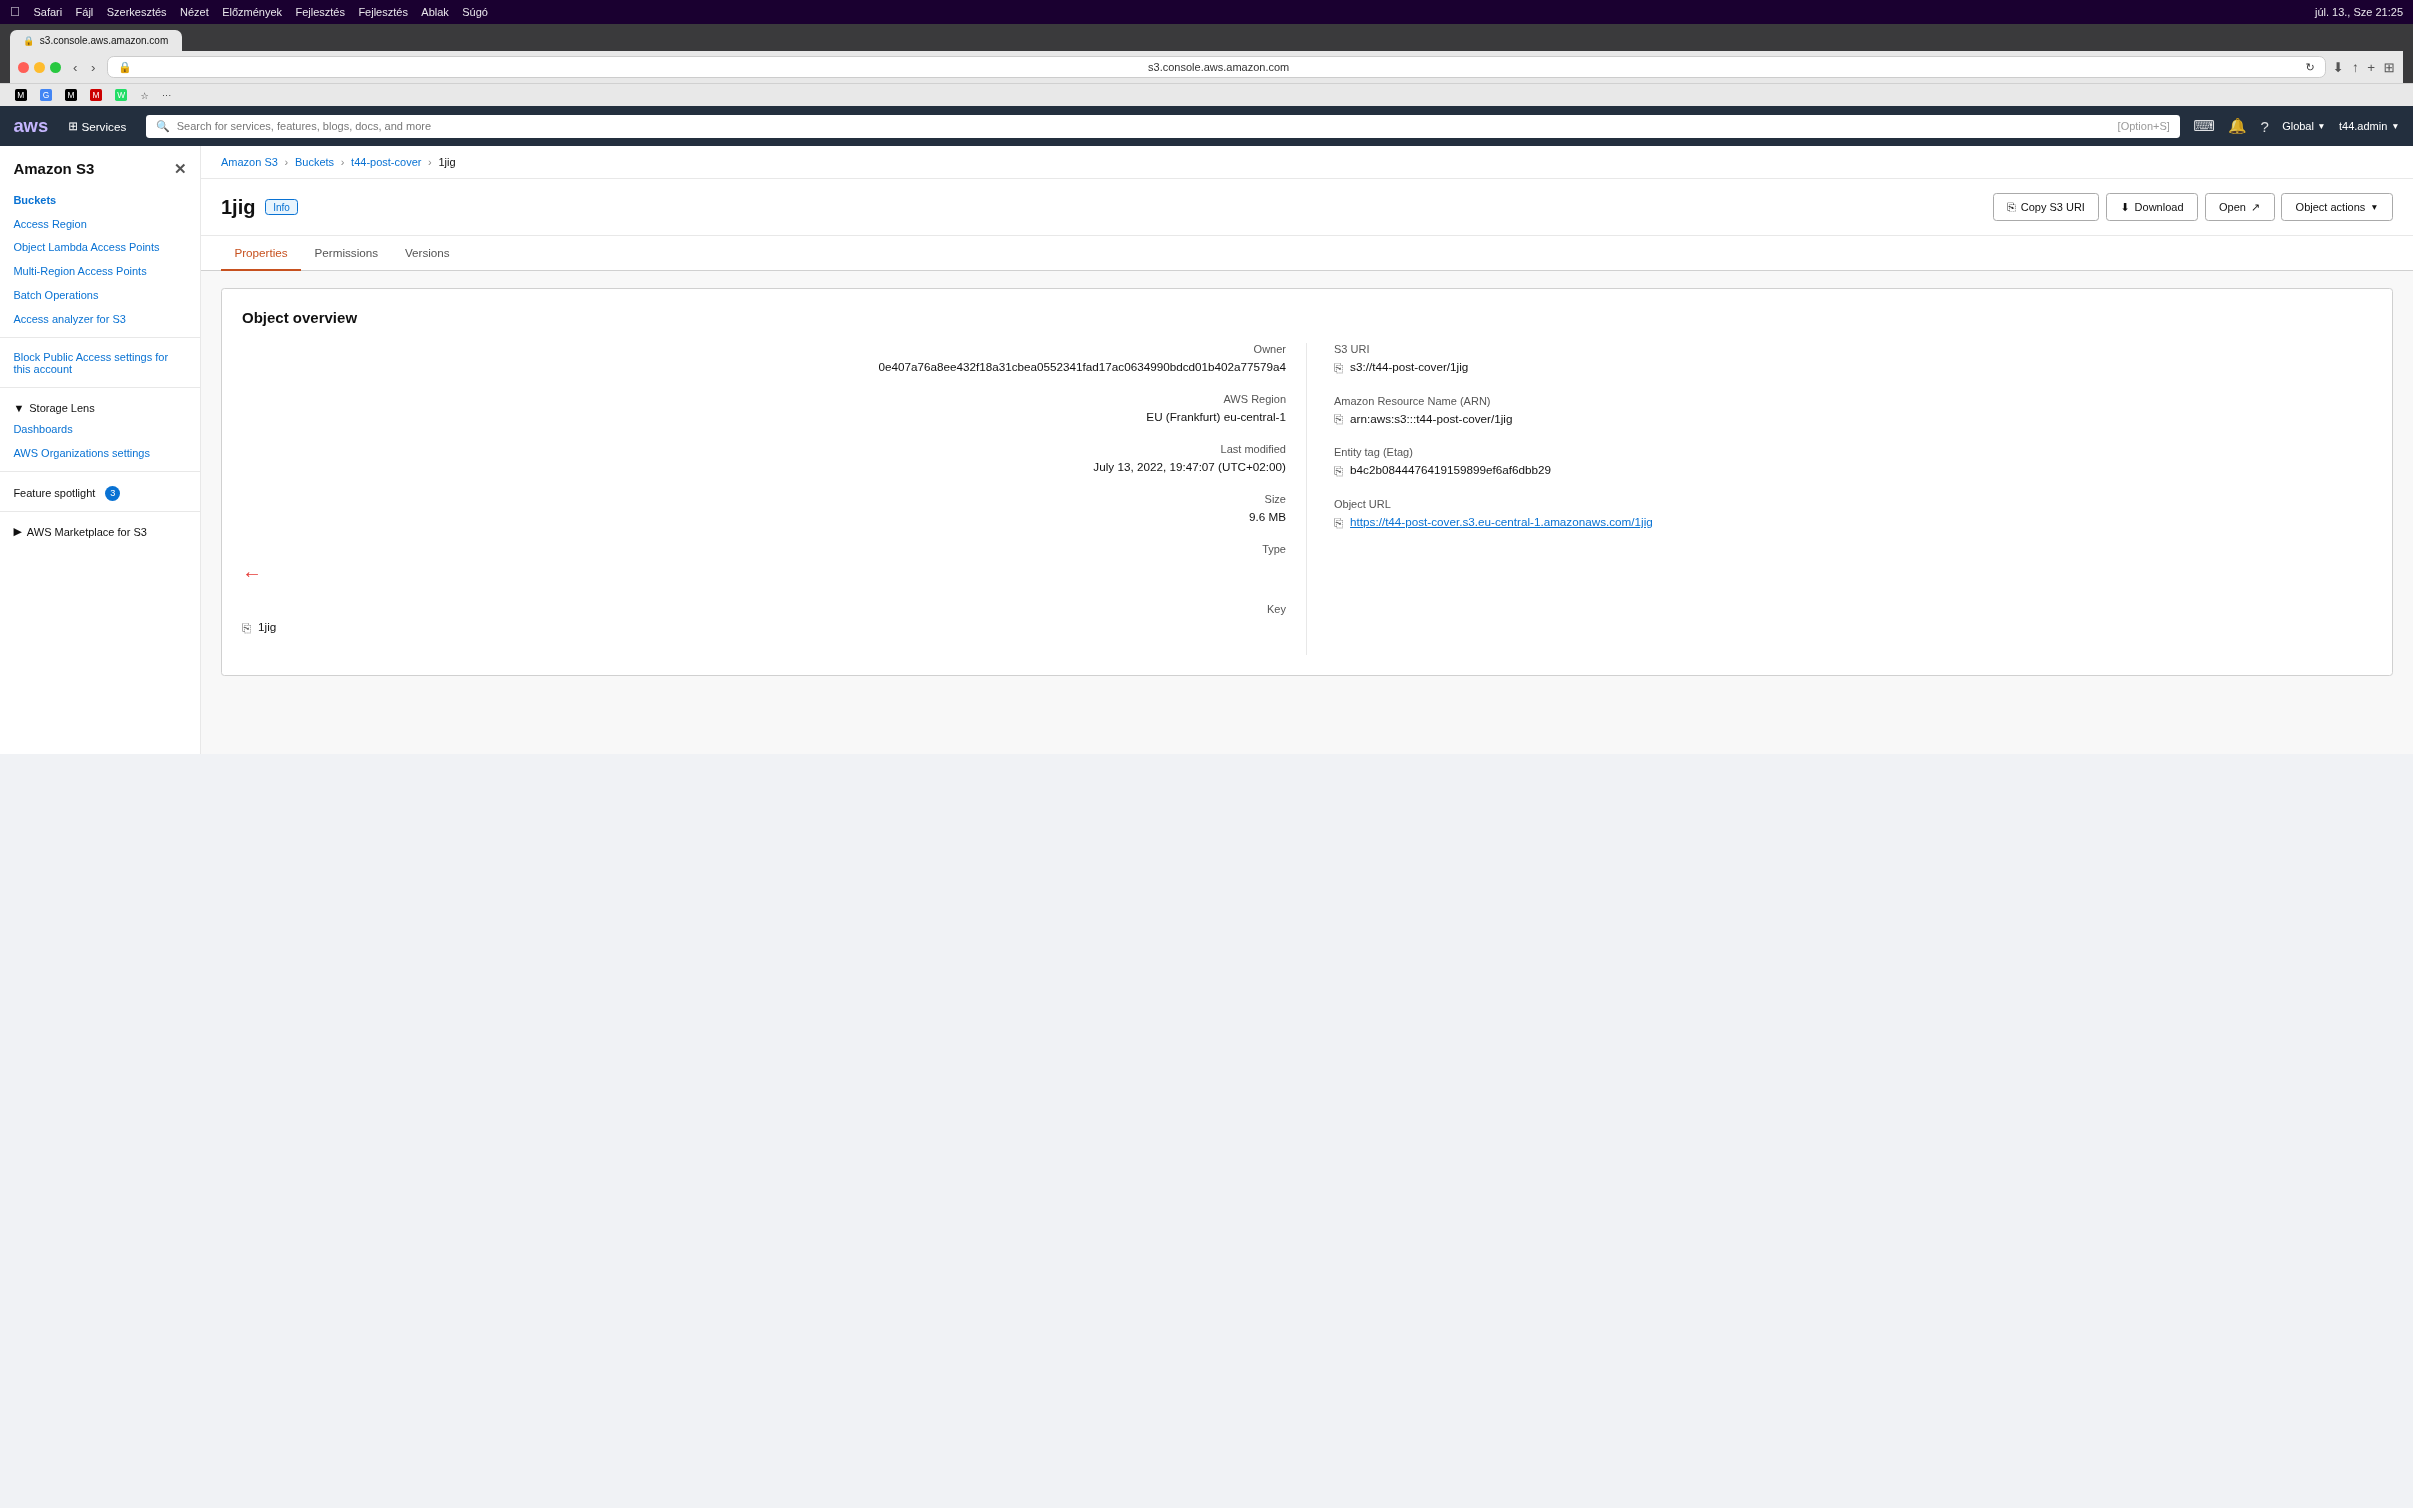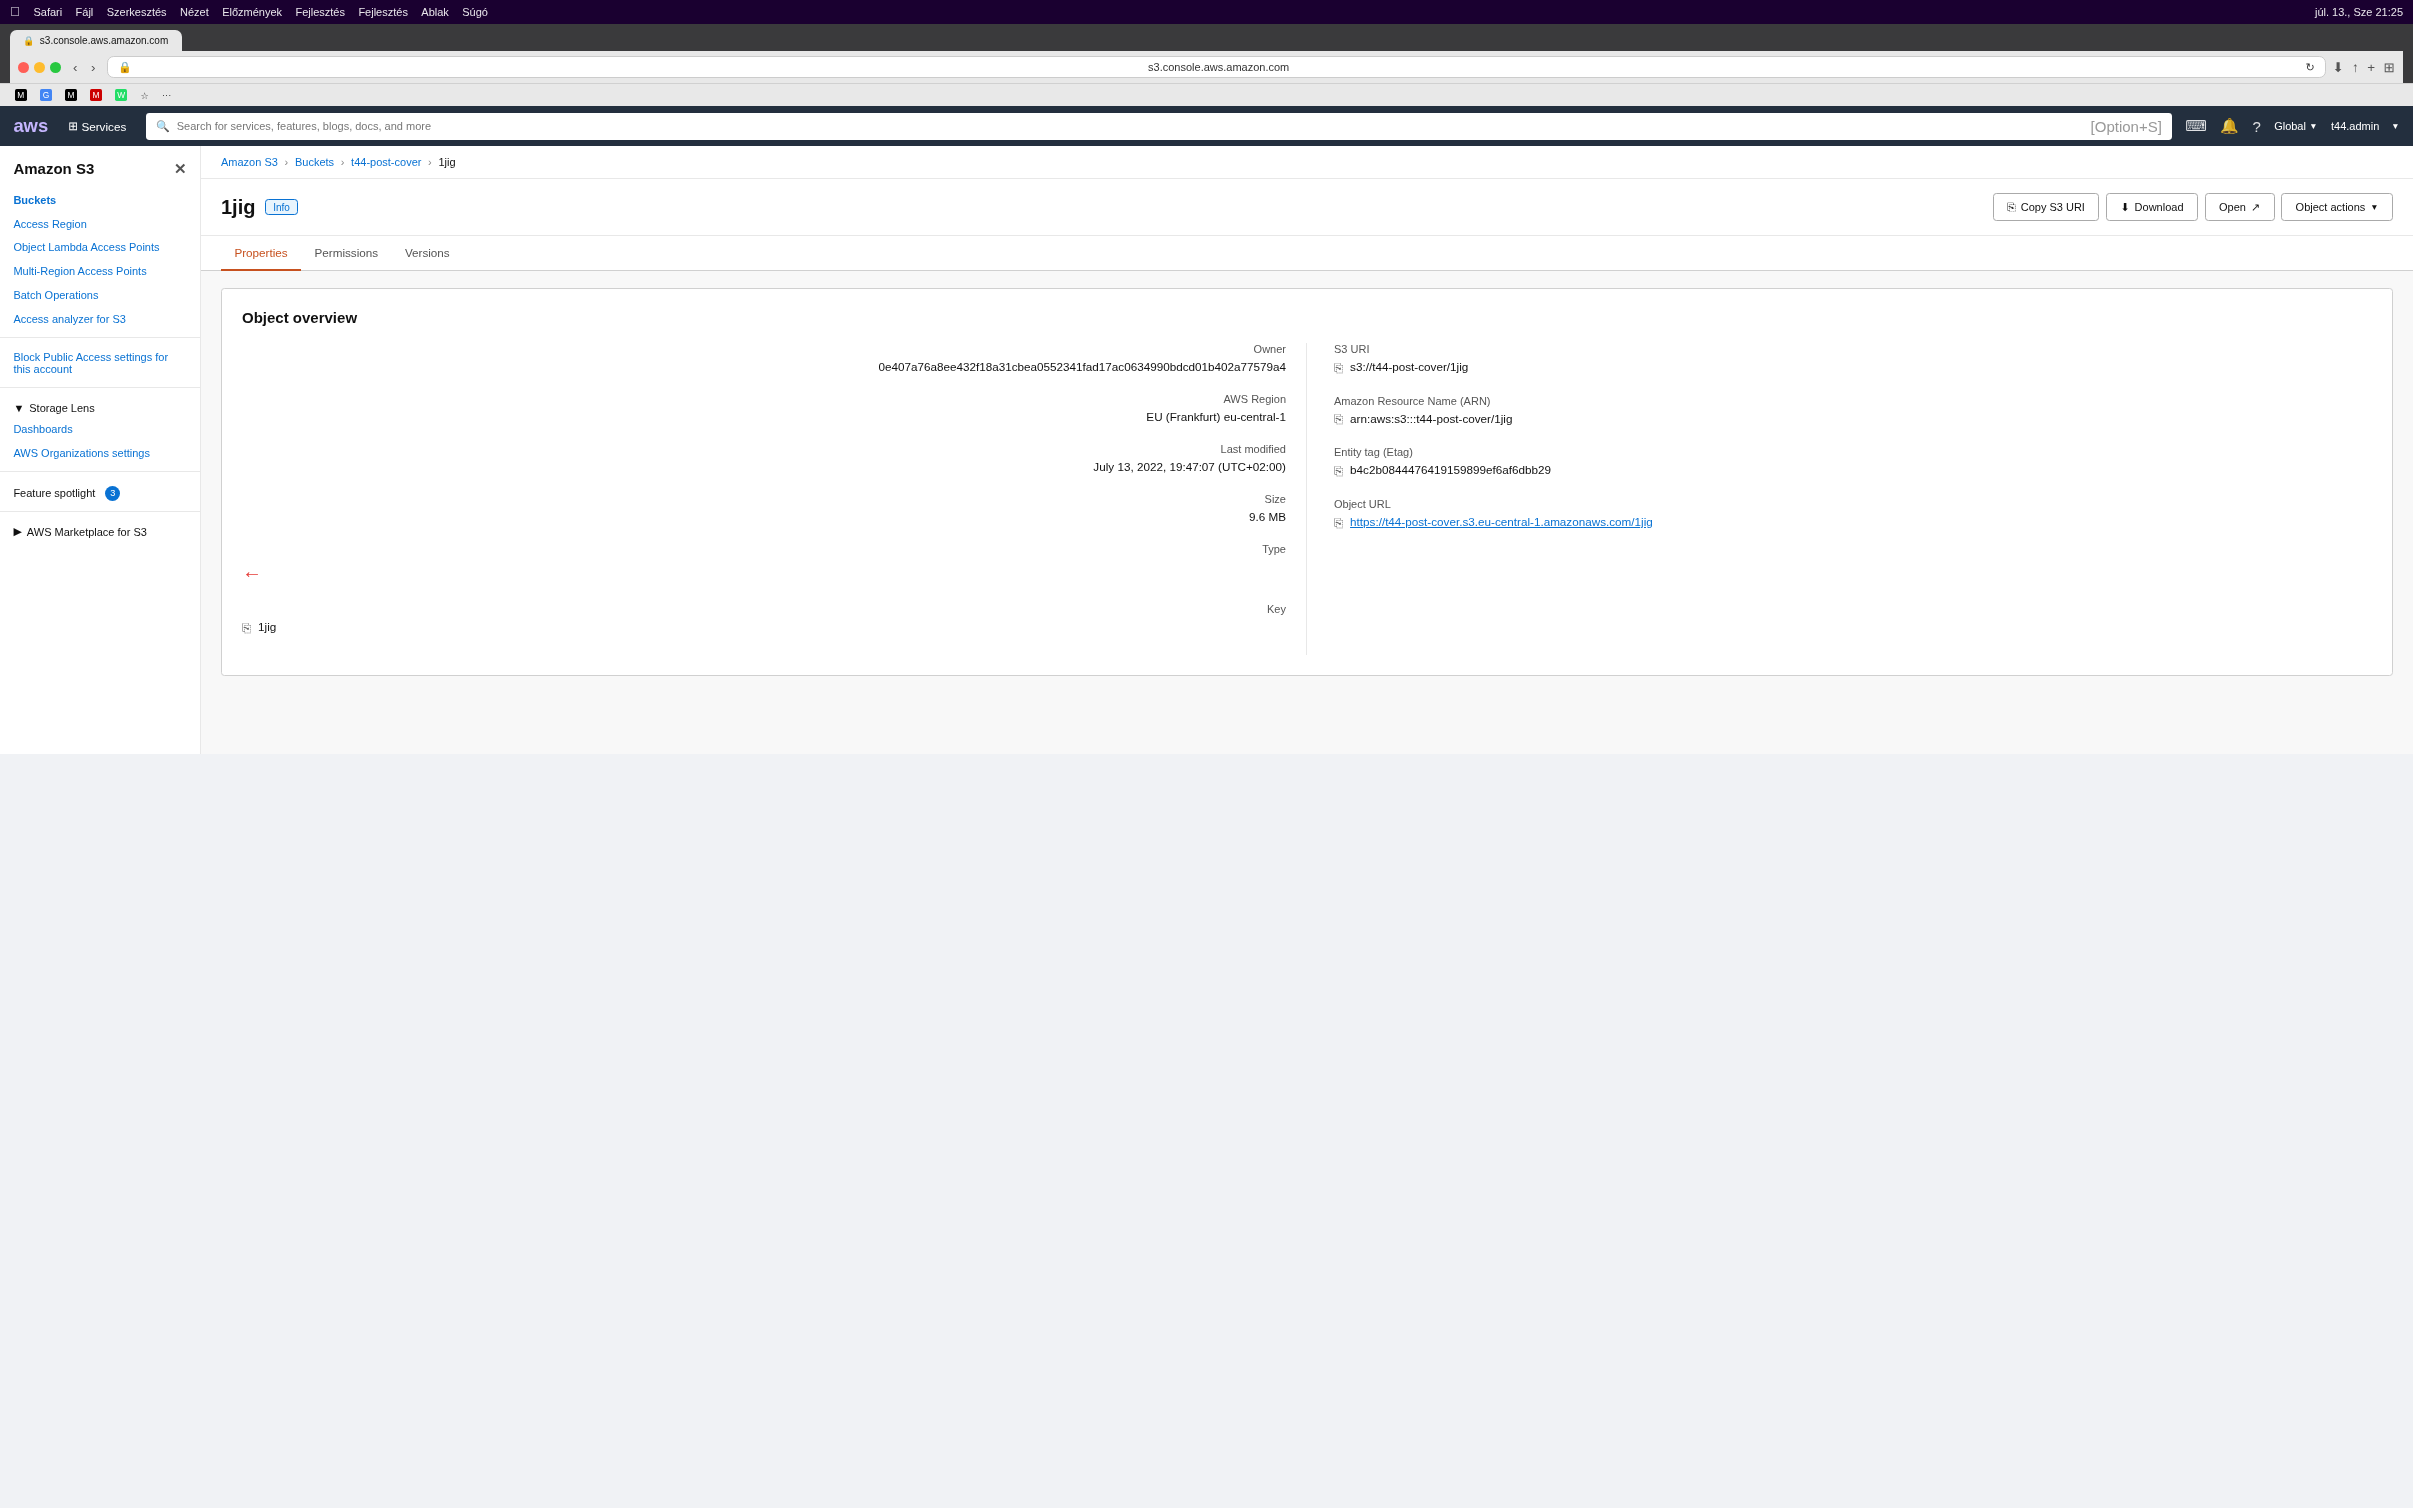--- a/index.html
+++ b/index.html
@@ -427,31 +427,31 @@
 <div class="aws-header">
   <span class="aws-logo">aws</span>
   <button class="services-btn">
     <span>⊞</span>
     <span>Services</span>
   </button>
   <div class="aws-search">
     <span>🔍</span>
     <span>Search for services, features, blogs, docs, and more</span>
     <span style="flex:1"></span>
-    <span style="font-size:15px;color:#999;">[Option+S]</span>
+    <span style="font-size:11px;color:#999;">[Option+S]</span>
   </div>
   <div class="header-right">
     <span class="header-icon">⌨</span>
     <span class="header-icon">🔔</span>
     <span class="header-icon">?</span>
     <span style="display:flex;align-items:center;gap:3.4px;">
       <span>Global</span>
       <span class="chevron">▼</span>
     </span>
-    <span style="display:flex;align-items:center;gap:12px;">
+    <span style="display:flex;align-items:center;gap:4px;">
       <span>t44.admin</span>
       <span class="chevron">▼</span>
     </span>
   </div>
 </div>
 
 <div class="app-body">
 
   <div class="sidebar">
     <div class="sidebar-title">

